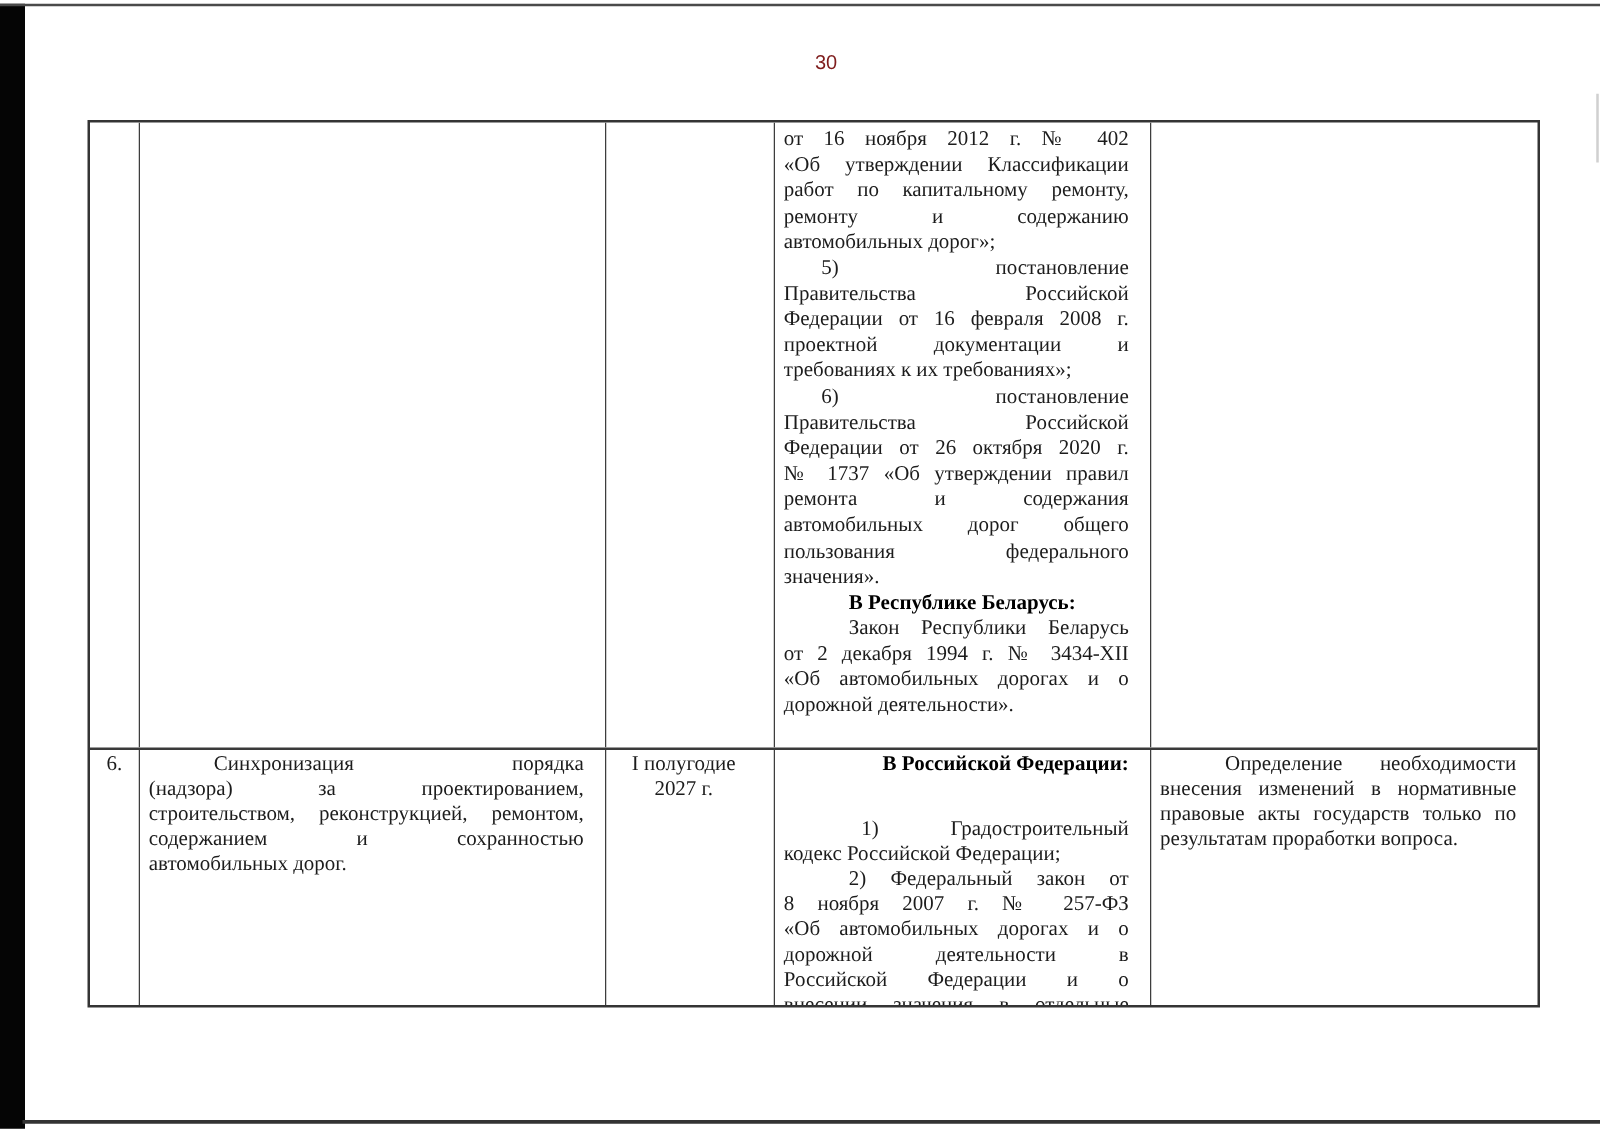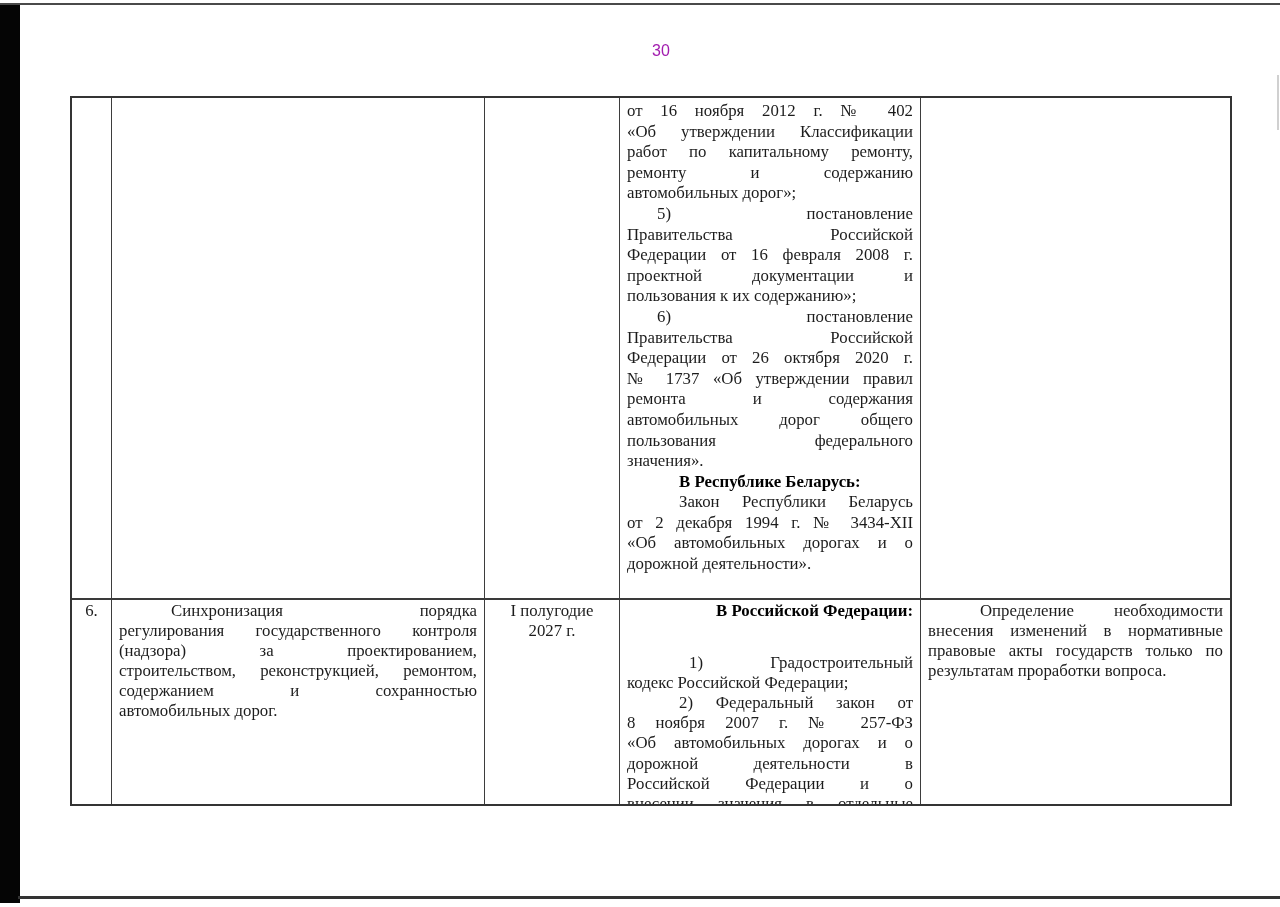--- a/index.html
+++ b/index.html
@@ -35,21 +35,21 @@
   }
   .scan-stray-vline {
     position: absolute; left: 447px; top: 96px;
     width: 2px; height: 92px;
     background: #6a6a6a;
   }
 
   .page-number {
     position: absolute; left: 652px; top: 42px;
     font-family: "Liberation Sans", "DejaVu Sans", sans-serif;
-    font-size: 16px; color: #a21caf;
+    font-size: 16px; color: #7f1d1d;
   }
 
   
   .tbl {
     position: absolute; left: 70px; top: 96px;
     width: 1162px; height: 710px;
     border: 2px solid #343434;
     box-sizing: border-box;
     background: #ffffff;
   }
@@ -60,21 +60,21 @@
     overflow: hidden;
   }
   .trow-cont { height: 500px; }
   .trow-6 {
     height: 206px;
     border-top: 2px solid #3a3a3a;
   }
   .cell {
     box-sizing: border-box;
     border-right: 1.5px solid #3d3d3d;
-    padding: 3px 7px 0 7px;
+    padding: 3px 17px 0 7px;
     overflow: hidden;
   }
   .cell:last-child { border-right: none; }
   .c-num    { width: 40px;  text-align: center; padding-left: 2px; padding-right: 2px; }
   .c-meas   { width: 373px; }
   .c-time   { width: 135px; }
   .c-legal  { width: 301px; }
   .c-notes  { flex: 1; }
   .trow-6 .cell { padding-top: 1px; }
 
@@ -113,21 +113,21 @@
       <div class="cell c-legal">
           <div class="ln j">от 16 ноября 2012 г. № 402</div>
           <div class="ln j">«Об утверждении Классификации</div>
           <div class="ln j">работ по капитальному ремонту,</div>
           <div class="ln j">ремонту и содержанию</div>
           <div class="ln">автомобильных дорог»;</div>
           <div class="ln j i30">5) постановление</div>
           <div class="ln j">Правительства Российской</div>
           <div class="ln j">Федерации от 16 февраля 2008 г.</div>
           <div class="ln j">проектной документации и</div>
-          <div class="ln">пользования к их содержанию»;</div>
+          <div class="ln">требованиях к их требованиях»;</div>
           <div class="ln j i30">6) постановление</div>
           <div class="ln j">Правительства Российской</div>
           <div class="ln j">Федерации от 26 октября 2020 г.</div>
           <div class="ln j">№ 1737 «Об утверждении правил</div>
           <div class="ln j">ремонта и содержания</div>
           <div class="ln j">автомобильных дорог общего</div>
           <div class="ln j">пользования федерального</div>
           <div class="ln">значения».</div>
           <div class="ln b i50">В Республике Беларусь:</div>
           <div class="ln j i50">Закон Республики Беларусь</div>
@@ -137,21 +137,20 @@
         </div>
       <div class="cell c-notes"></div>
     </div>
 
     <div class="trow trow-6">
       <div class="cell c-num">
         <div class="row-num">6.</div>
       </div>
       <div class="cell c-meas">
           <div class="ln j i50">Синхронизация порядка</div>
-          <div class="ln j">регулирования государственного контроля</div>
           <div class="ln j">(надзора) за проектированием,</div>
           <div class="ln j">строительством, реконструкцией, ремонтом,</div>
           <div class="ln j">содержанием и сохранностью</div>
           <div class="ln">автомобильных дорог.</div>
         </div>
       <div class="cell c-time">
           <div class="ln c">I полугодие</div>
           <div class="ln c">2027 г.</div>
         </div>
       <div class="cell c-legal">

